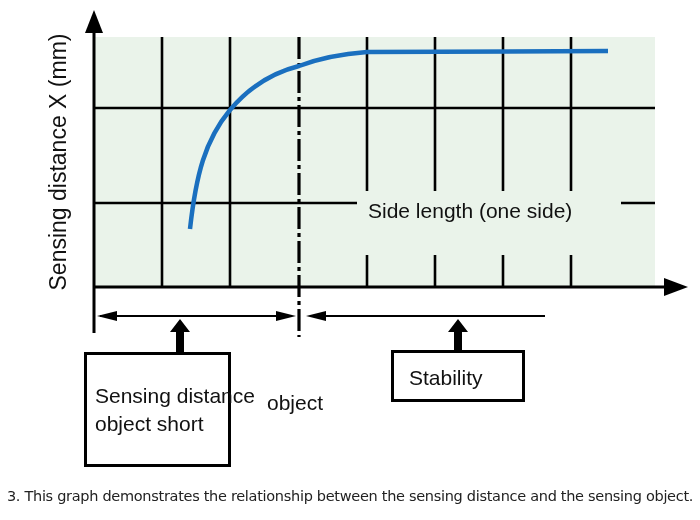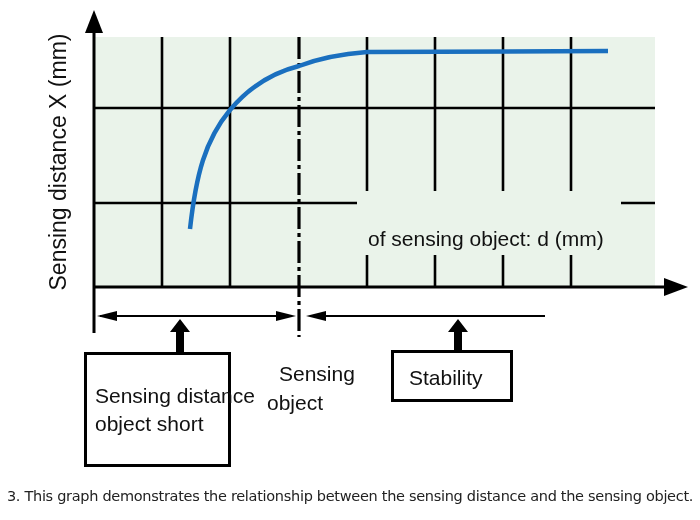--- a/index.html
+++ b/index.html
@@ -55,28 +55,27 @@
     <polygon points="306,316 326,311 326,321" fill="#000"></polygon>
 
     <g fill="#000">
       <polygon points="180,319 170,332 176,332 176,352 184,352 184,332 190,332"></polygon>
       <polygon points="458,319 448,332 454,332 454,350 462,350 462,332 468,332"></polygon>
     </g>
   </svg>
 
   <div class="ylabel">Sensing distance X (mm)</div>
 
-  <div class="lbl" style="left:368px;top:226px;">of sensing object: d (mm)</div>
+  <div class="lbl" style="left:368px;top:198px;">Side length (one side)</div>
 
   <div class="box" style="left:84px;top:352px;width:147px;height:115px;">
     <div class="lbl" style="left:8px;top:28px;">Sensing distance</div>
     <div class="lbl" style="left:8px;top:56px;">object short</div>
   </div>
 
-  <div class="lbl" style="left:279px;top:361px;">Sensing</div>
   <div class="lbl" style="left:267px;top:390px;">object</div>
 
-  <div class="box" style="left:391px;top:350px;width:122px;height:52px;">
+  <div class="box" style="left:391px;top:350px;width:134px;height:52px;">
     <div class="lbl" style="left:15px;top:12px;">Stability</div>
   </div>
 </div>
 
 <div class="caption">3. This graph demonstrates the relationship between the sensing distance and the sensing object.</div>
 
 </body></html>

